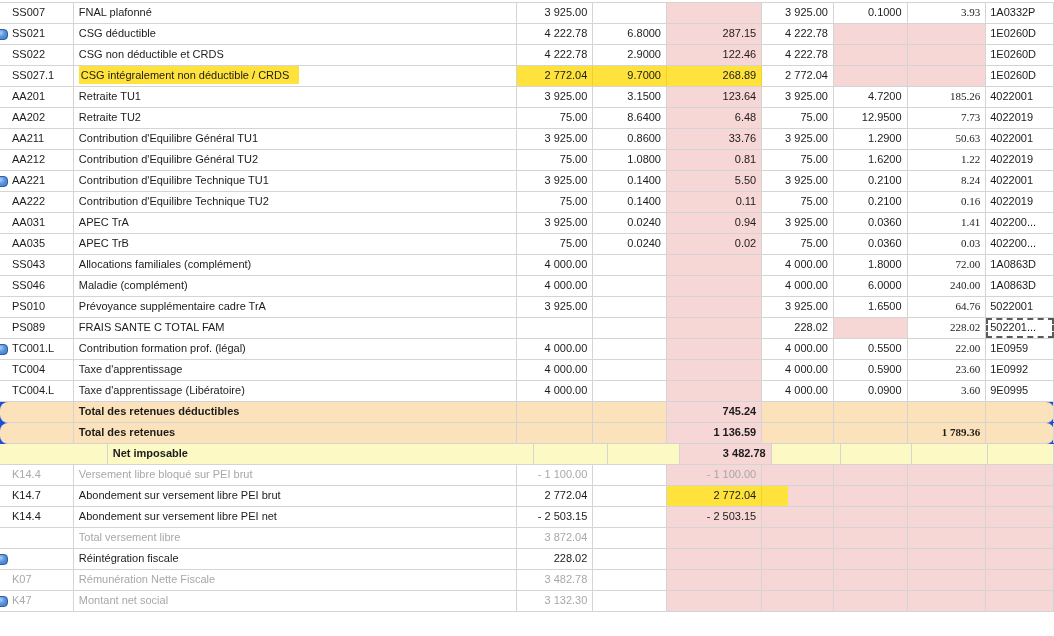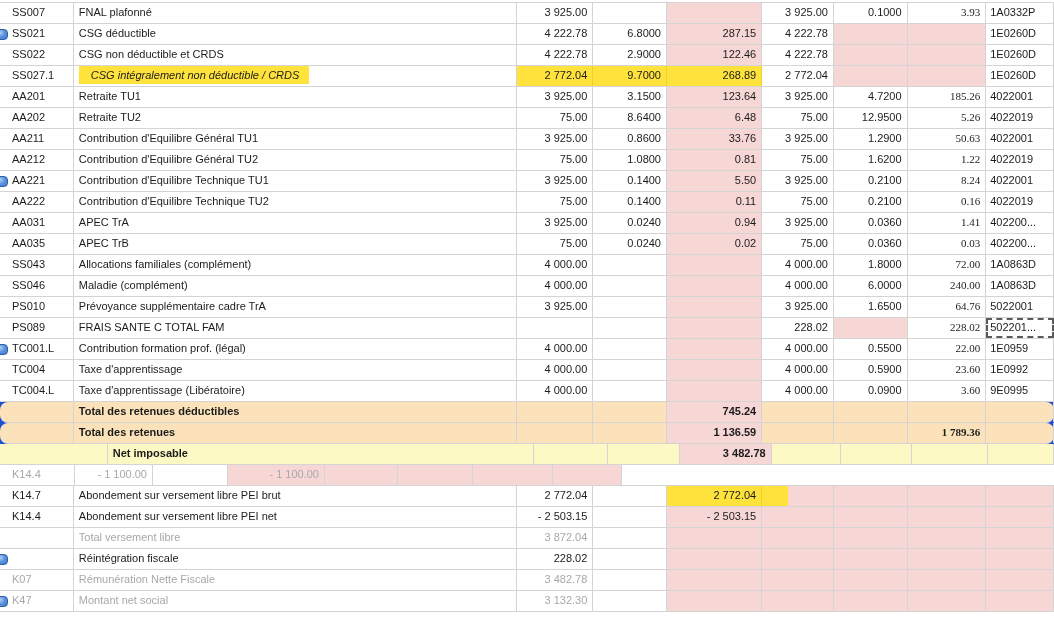--- a/index.html
+++ b/index.html
@@ -24,21 +24,21 @@
   .col-ref     { width:69px;  padding-left:4px; }
 
   
   .cell.pink      { background:#f7d6d6; }
   .row.bg-orange  { background:#fbe2ba; font-weight:bold;border-radius:8px; }
   .row.bg-lemon   { background:#fdf9c4; font-weight:bold;padding-left:36px; }
   .row.muted .cell{ color:#a8a8a8; }
 
   
   .cell.hl   { background:#ffe33c; border-right-color:#edd22e; }
-  .hl-text   { background:#ffe33c; padding:3px 10px 3px 12px;font-style:italic; }
+  .hl-text   { background:#ffe33c; padding:3px 10px 3px 2px; }
   .cell.spill{ background:linear-gradient(90deg,#ffe33c 0,#ffe33c 26px,#f7d6d6 26px); }
 
   
   .cell.focus { outline:2px dashed #5a5a5a; outline-offset:-2px; }
 
   
   .note-icon { position:absolute; left:-4px; top:5px; width:12px; height:11px;
                border-radius:3px 4px 4px 3px; border:1px solid #2e5fa3;
                background:radial-gradient(circle at 38% 32%, #a8cdf4 0%, #5b93dd 45%, #3a77cc 100%); }
 </style>
@@ -102,21 +102,21 @@
       <div class="cell col-ref">4022001</div>
     </div>
     <div class="row">
       <div class="cell col-code">AA202</div>
       <div class="cell col-label">Retraite TU2</div>
       <div class="cell col-base1">75.00</div>
       <div class="cell col-rate1">8.6400</div>
       <div class="cell col-amount1 pink">6.48</div>
       <div class="cell col-base2">75.00</div>
       <div class="cell col-rate2">12.9500</div>
-      <div class="cell col-amount2">5.26</div>
+      <div class="cell col-amount2">7.73</div>
       <div class="cell col-ref">4022019</div>
     </div>
     <div class="row">
       <div class="cell col-code">AA211</div>
       <div class="cell col-label">Contribution d'Equilibre Général TU1</div>
       <div class="cell col-base1">3 925.00</div>
       <div class="cell col-rate1">0.8600</div>
       <div class="cell col-amount1 pink">33.76</div>
       <div class="cell col-base2">3 925.00</div>
       <div class="cell col-rate2">1.2900</div>
@@ -283,20 +283,21 @@
       <div class="cell col-base1"></div>
       <div class="cell col-rate1"></div>
       <div class="cell col-amount1 pink">3 482.78</div>
       <div class="cell col-base2"></div>
       <div class="cell col-rate2"></div>
       <div class="cell col-amount2"></div>
       <div class="cell col-ref"></div>
     </div>
     <div class="row muted">
       <div class="cell col-code">K14.4</div>
+      <div class="cell col-label">Versement libre bloqué sur PEI brut</div>
       <div class="cell col-base1">- 1 100.00</div>
       <div class="cell col-rate1"></div>
       <div class="cell col-amount1 pink">- 1 100.00</div>
       <div class="cell col-base2 pink"></div>
       <div class="cell col-rate2 pink"></div>
       <div class="cell col-amount2 pink"></div>
       <div class="cell col-ref pink"></div>
     </div>
     <div class="row">
       <div class="cell col-code">K14.7</div>

